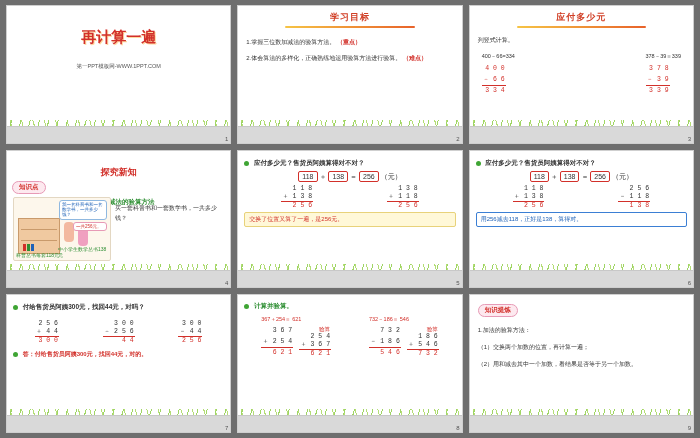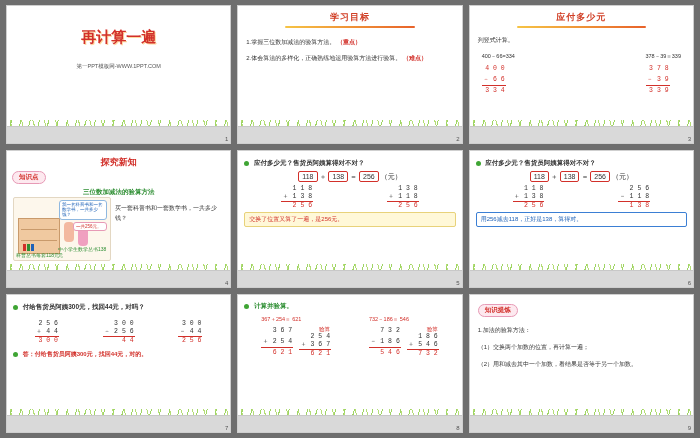--- a/index.html
+++ b/index.html
@@ -82,21 +82,21 @@
     margin:3px 6px;padding:2px 4px;color:#d2302a;font-size:6px;
   }
   .dot{
     display:inline-block;width:5px;height:5px;border-radius:50%;
     background:#3fa534;margin-right:3px;vertical-align:middle;
   }
   .tagbox{
     display:inline-block;background:#fde9ef;border:1px solid #e79ab6;
     color:#d2302a;font-weight:bold;border-radius:8px;padding:1px 6px;font-size:6.5px;
   }
-  .kno-hdr{text-align:center;color:#d2302a;font-weight:bold;font-size:9px;padding-top:5px;}
+  .kno-hdr{text-align:center;color:#d2302a;font-weight:bold;font-size:9px;padding-top:15px;}
   .sub-line{
     text-align:center;color:#2f8f34;font-size:6.5px;margin-top:4px;font-weight:bold;
   }
   
   .pic{
     position:absolute;left:6px;top:40px;width:96px;height:72px;
     background:#fdf7ec;border:1px solid #e3d7c2;border-radius:2px;overflow:hidden;
   }
   .shelf{position:absolute;left:4px;top:20px;width:40px;height:34px;background:#f0c9a0;border:1px solid #c99a6b;}
   .shelf i{position:absolute;left:2px;right:2px;height:1px;background:#c99a6b;display:block;}

